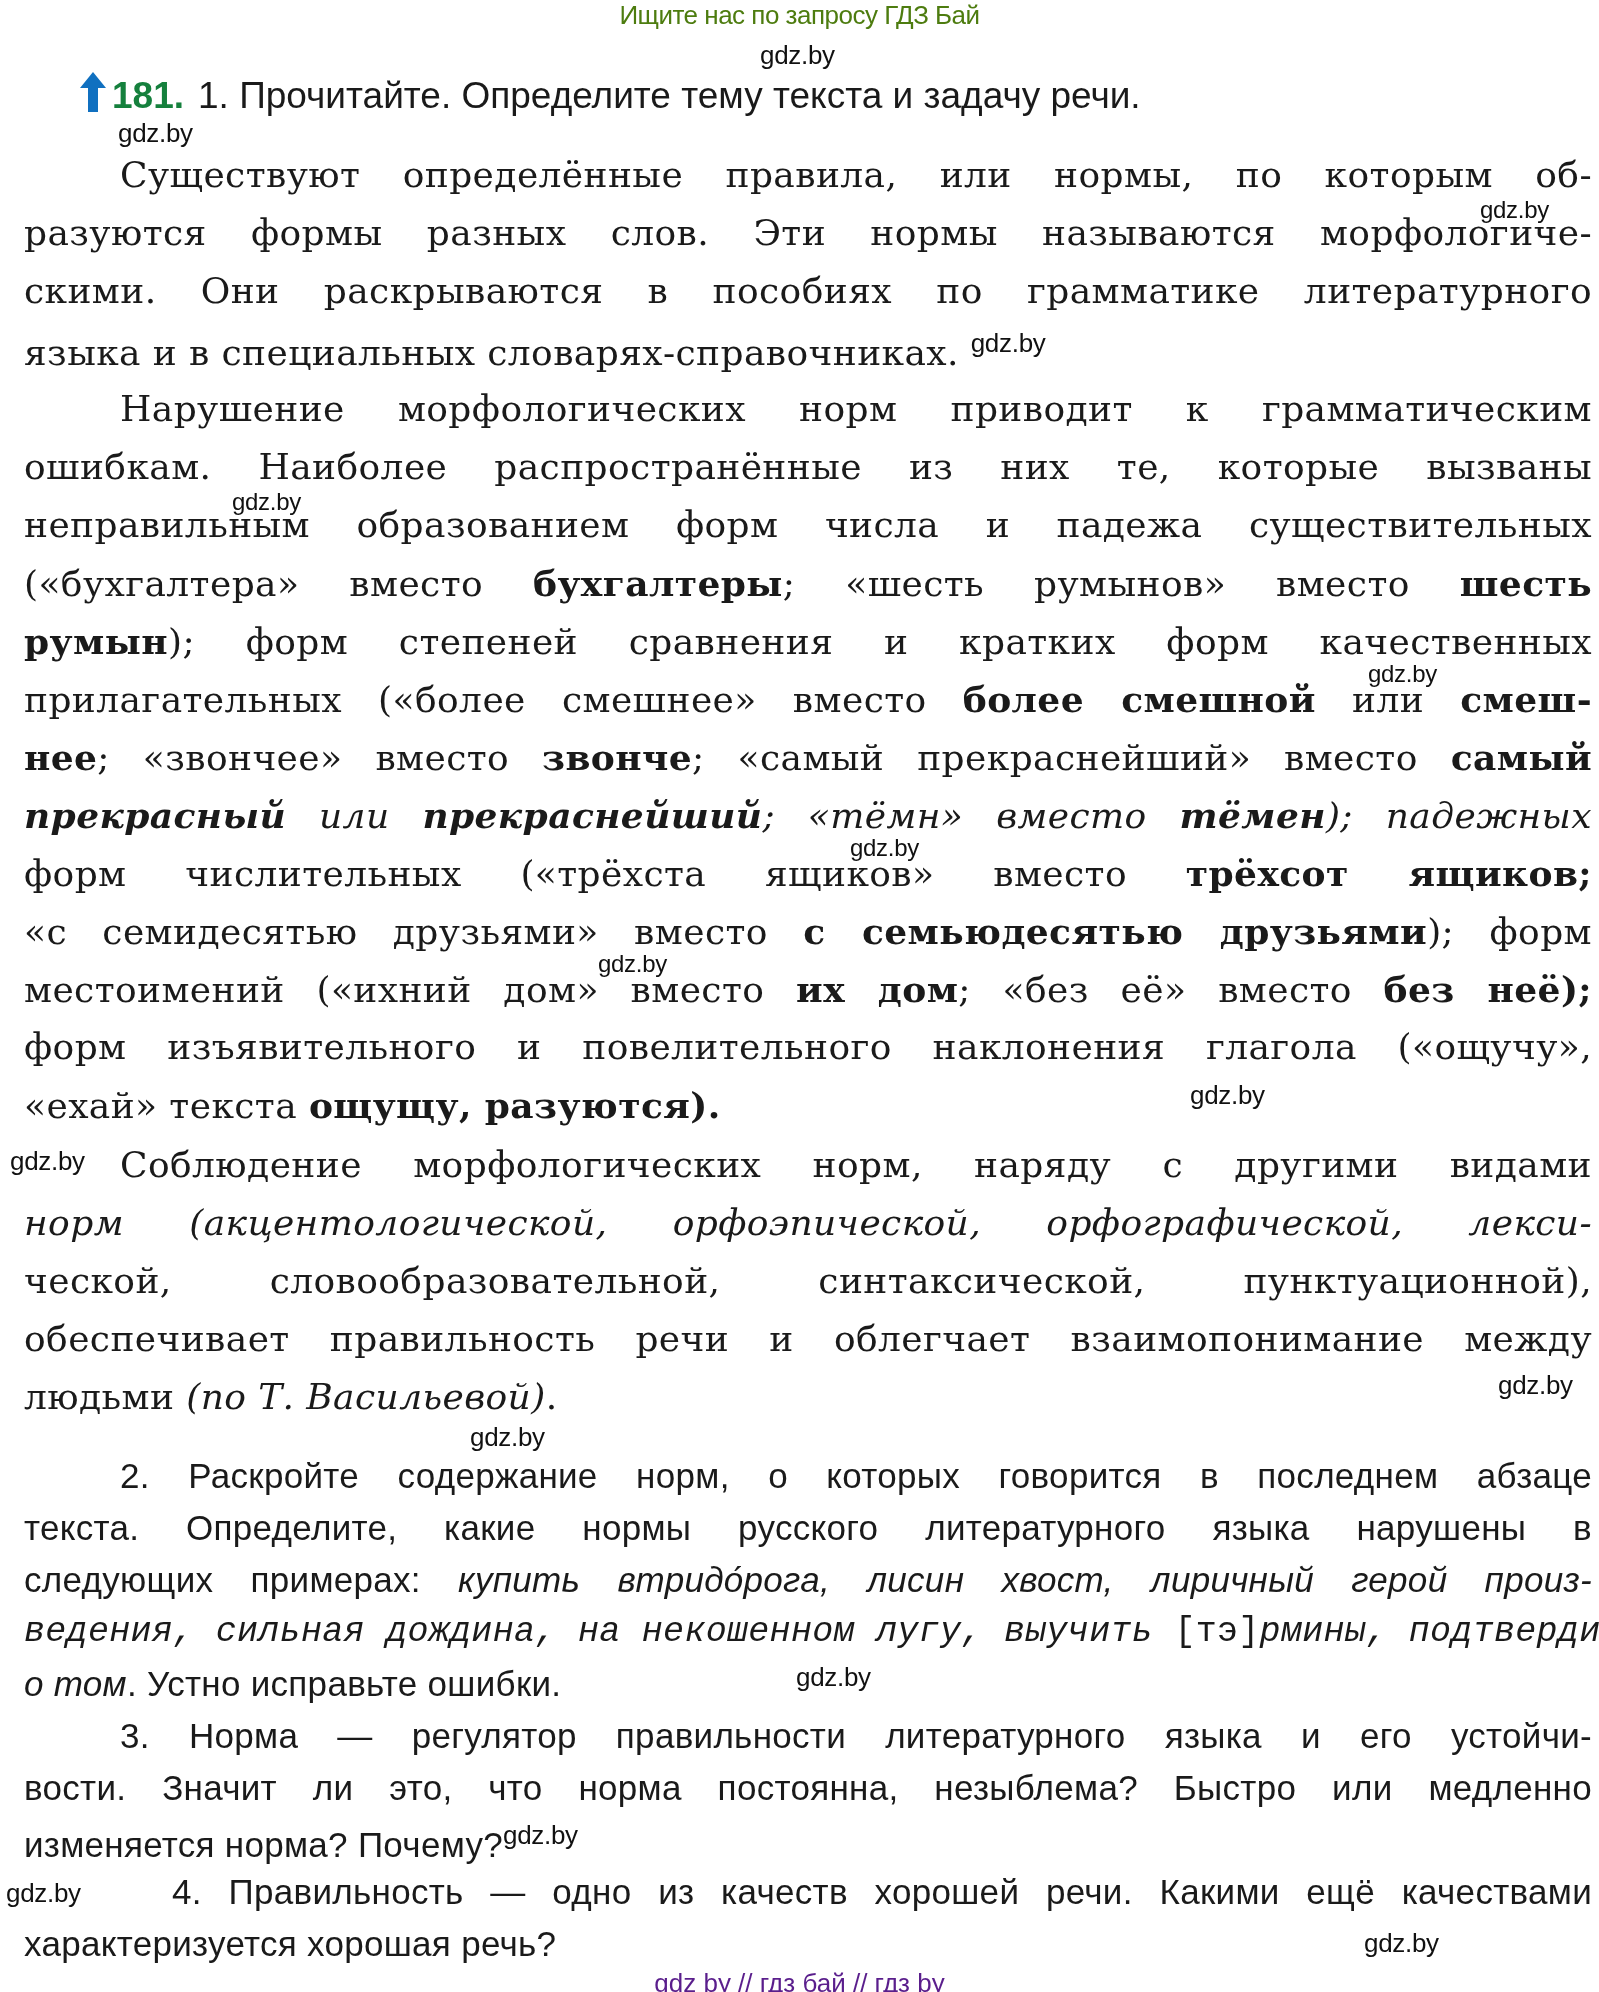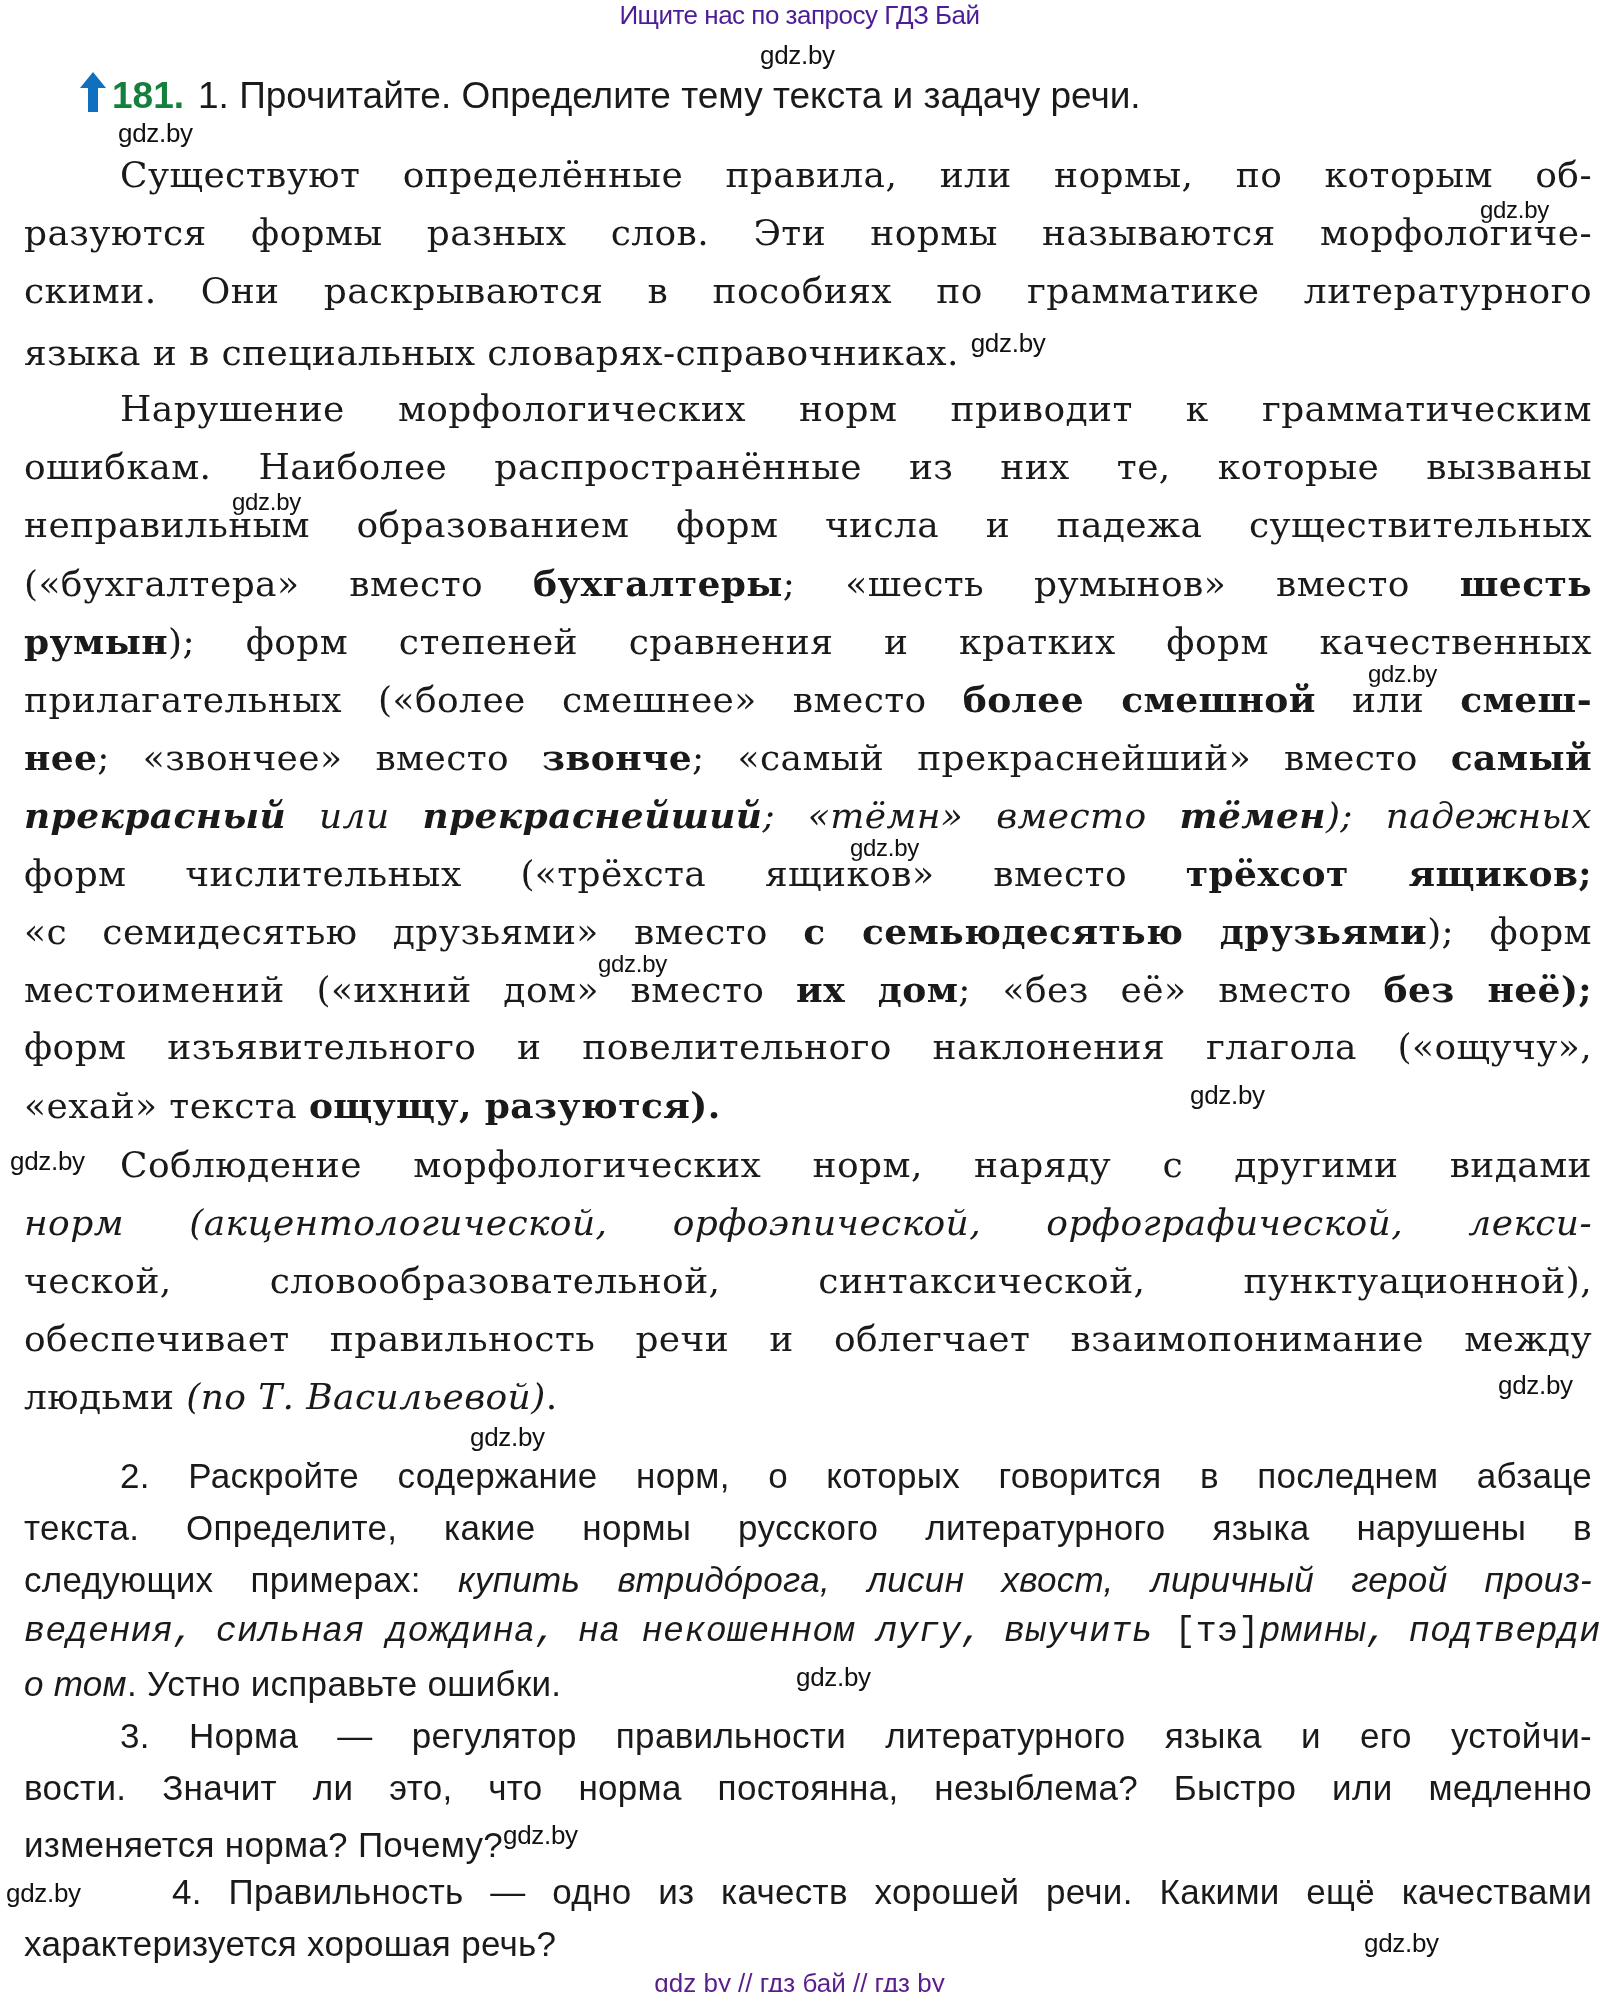--- a/index.html
+++ b/index.html
@@ -1,18 +1,18 @@
 <!DOCTYPE html>
 <html><head>
 <meta charset="utf-8">
 <style>
   html, body { margin:0; padding:0; background:#ffffff; }
   body { width:1599px; height:1992px; position:relative; overflow:hidden; color:#1a1a1a; }
   .abs { position:absolute; white-space:nowrap; }
-  .top-banner { left:0; width:1599px; top:0; text-align:center; font-family:"Liberation Sans", sans-serif; font-size:26px; color:#4c1d95; letter-spacing:-0.5px; }
+  .top-banner { left:0; width:1599px; top:0; text-align:center; font-family:"Liberation Sans", sans-serif; font-size:26px; color:#4d7c0f; letter-spacing:-0.5px; }
   .wm { font-family:"Liberation Sans", sans-serif; font-size:26px; color:#111; letter-spacing:-0.3px; }
   .wm-sm { font-size:24px; }
   .task-head { left:80px; top:72px; font-family:"Liberation Sans", sans-serif; font-size:37px; color:#1a1a1a; }
   .arrow { display:inline-block; width:26px; height:40px; vertical-align:-4px; margin-right:6px; }
   .num { color:#15803d; font-weight:bold; margin-right:14px; }
   .serif-line { left:24px; width:1568px; font-family:"DejaVu Serif", serif; font-size:36px; letter-spacing:0.4px; text-align:justify; text-align-last:justify; white-space:nowrap; }
   .serif-line.last { text-align-last:left; }
   .sans-line { left:24px; width:1568px; font-family:"Liberation Sans", sans-serif; font-size:35px; letter-spacing:0.3px; text-align:justify; text-align-last:justify; white-space:nowrap; }
   .sans-line.last { text-align-last:left; }
   b { font-weight:bold; }

